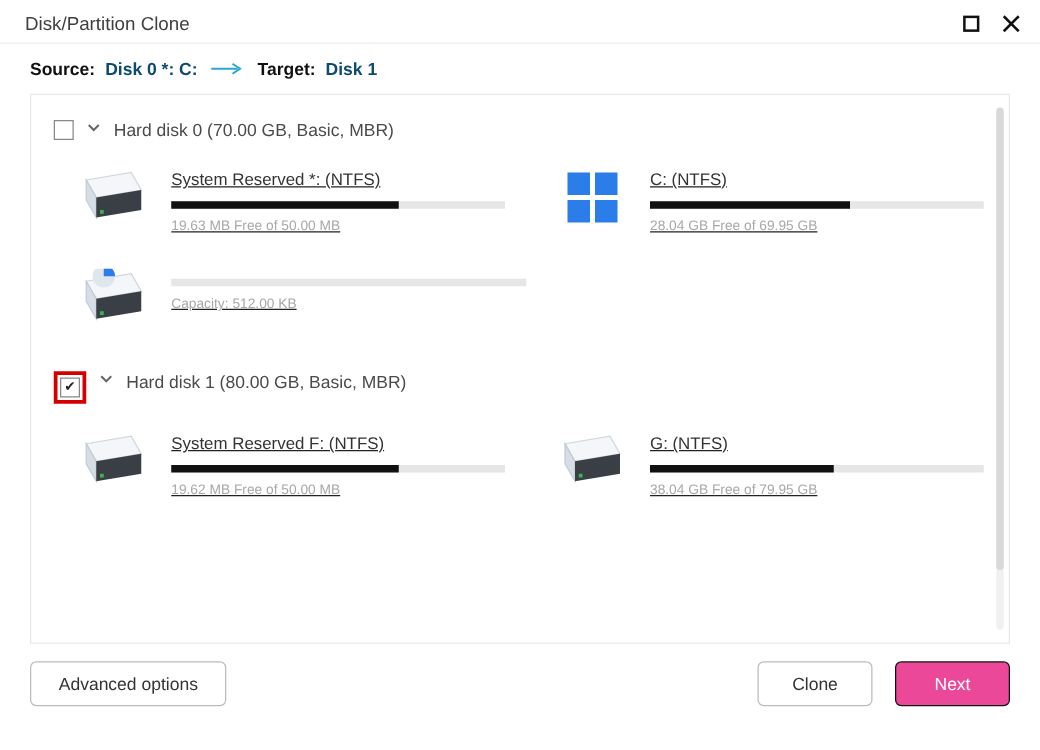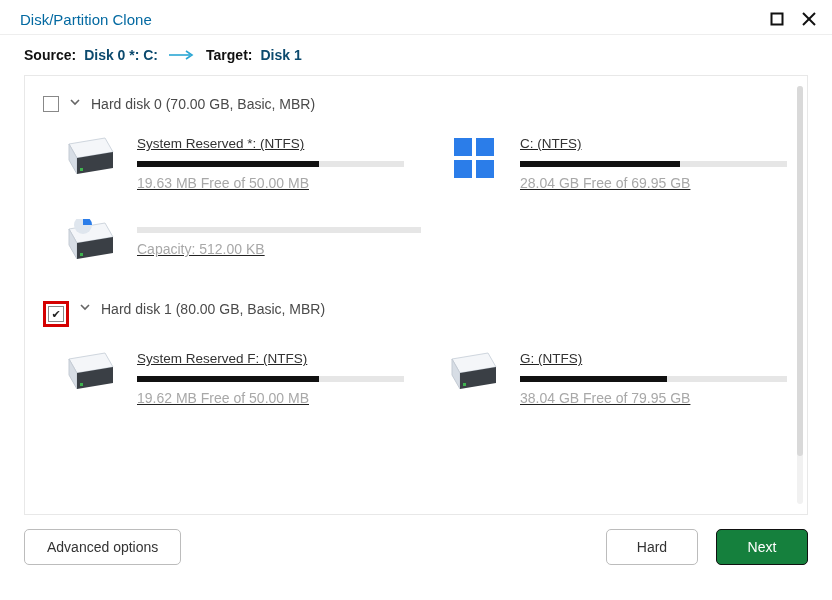--- a/index.html
+++ b/index.html
@@ -11,21 +11,21 @@
     overflow: hidden;
     color: #222;
   }
   .title-bar {
     display: flex;
     align-items: center;
     justify-content: space-between;
     padding: 10px 14px 6px 20px;
     font-size: 15px;
   }
-  .title { font-weight: 500; color:#0369a1; }
+  .title { font-weight: 500; color:#404040; }
   .win-controls { display:flex; gap:14px; align-items:center; }
   .win-btn { width:18px; height:18px; display:flex; align-items:center; justify-content:center; cursor:pointer; }
 
   .divider-line { height:1px; background:#eee; margin:0; }
 
   .header-row {
     display:flex; align-items:center; gap:8px;
     padding: 12px 24px 12px 24px;
     font-size: 14px;
   }
@@ -67,33 +67,33 @@
     display:flex; gap:40px; padding-left:22px; margin-bottom: 26px; margin-top:10px;
   }
   .partition {
     display:flex; gap:16px; align-items:flex-start; width:360px;
   }
   .part-icon { width:60px; height:52px; display:flex; align-items:center; justify-content:center; flex-shrink:0; }
   .part-info { flex:1;text-decoration:underline; }
   .part-name { font-size:13.5px; color:#333; margin-top:4px; }
   .usage-bar { width:100%; height:6px; background:#e6e6e6; margin:10px 0 8px 0; position:relative; }
   .usage-fill { position:absolute; left:0; top:0; bottom:0; background:#111; }
-  .part-sub { font-size:14px; color:#a8a8a8; }
+  .part-sub { font-size:11px; color:#a8a8a8; }
 
   .footer {
     display:flex; align-items:flex-end; justify-content:space-between;
     padding: 14px 24px;
   }
   .btn {
     height:36px; padding:0 22px; border-radius:5px; font-size:14px;
     display:inline-flex; align-items:center; justify-content:center;
     cursor:pointer; user-select:none;
   }
   .btn-outline { border:1px solid #bcbcbc; background:#fff; color:#333; }
-  .btn-primary { background:#15803d; color:#fff; border:1px solid #111; min-width:92px; }
+  .btn-primary { background:#ec4899; color:#fff; border:1px solid #111; min-width:92px; }
   .footer-right { display:flex; gap:18px; }
 </style>
 </head>
 <body>
 
 <div class="title-bar">
   <div class="title">Disk/Partition Clone</div>
   <div class="win-controls">
     <span class="win-btn">
       <svg width="14" height="14" viewBox="0 0 14 14">
@@ -239,16 +239,16 @@
       </div>
     </div>
   <div class="faux-scrollbar">
     <div class="faux-thumb"></div>
   </div>
 </div>
 
 <div class="footer">
   <div class="btn btn-outline">Advanced options</div>
   <div class="footer-right">
-    <div class="btn btn-outline" style="min-width:92px">Hard</div>
+    <div class="btn btn-outline" style="min-width:92px">Clone</div>
     <div class="btn btn-primary">Next</div>
   </div>
 </div>
 
 </body></html>

